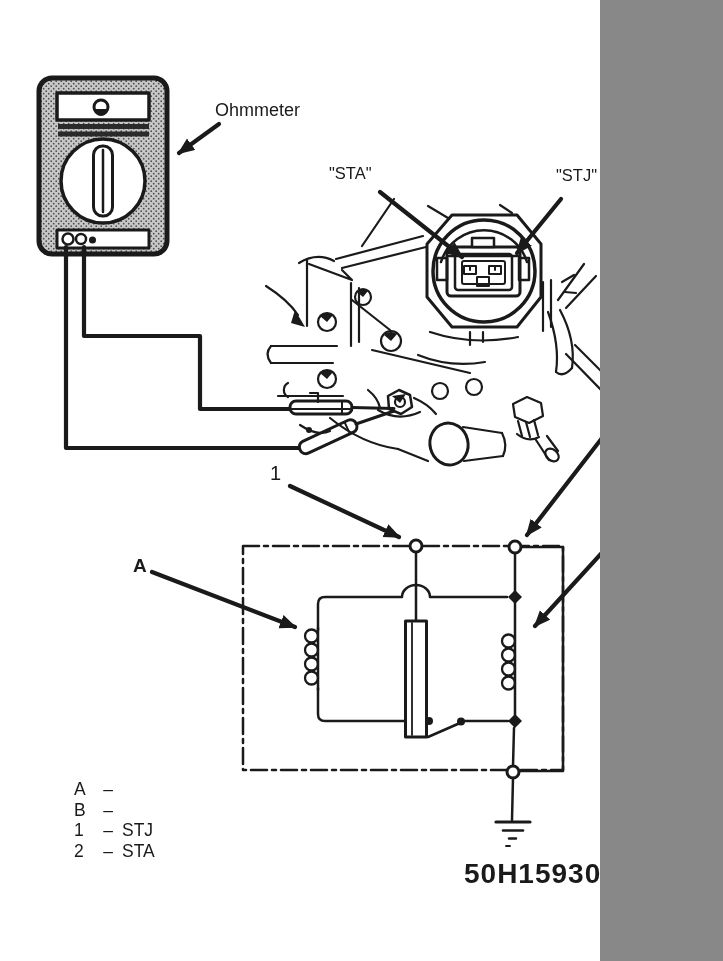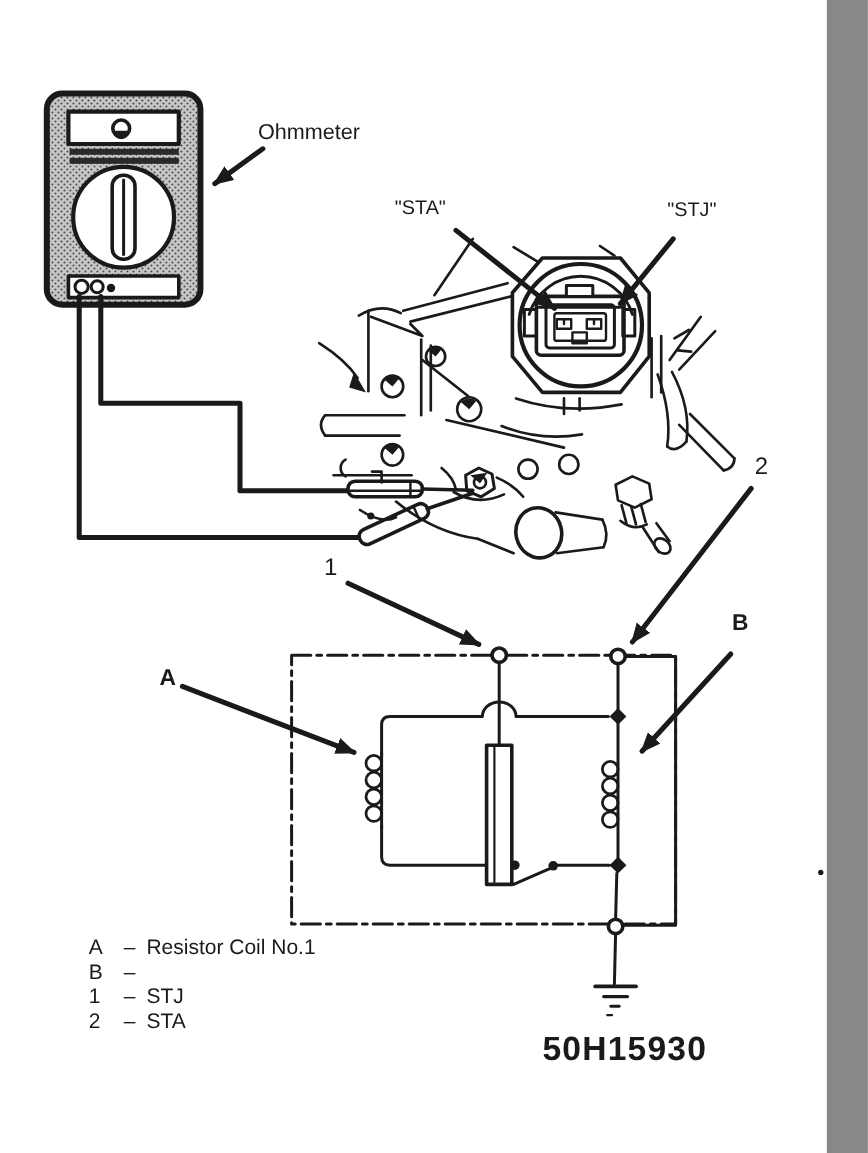--- a/index.html
+++ b/index.html
@@ -3,21 +3,21 @@
 <meta charset="utf-8">
 <style>
   :root{
     --ink:#1a1a1a;
     --paper:#ffffff;
     --meter_gray:#c7c7c7;
   }
   html,body{margin:0;padding:0;background:#888;}
   #canvas{
     position:relative;
-    width:689px;height:961px;
+    width:600px;height:961px;
     background:var(--paper);
     font-family:"Liberation Sans", sans-serif;
     color:var(--ink);
     overflow:hidden;
   }
   #art{position:absolute;left:0;top:0;}
   
   .s{stroke:var(--ink);fill:none;stroke-linecap:round;stroke-linejoin:round;}
   .sw{stroke:var(--ink);fill:var(--paper);stroke-linejoin:round;}
   .f{fill:var(--ink);stroke:none;}
@@ -28,21 +28,21 @@
   .lbl-sta{left:329px;top:165px;font-size:16.5px;}
   .lbl-stj{left:556px;top:167px;font-size:16.5px;}
   .lbl-1{left:270px;top:463px;font-size:20px;}
   .lbl-2{left:629px;top:379px;font-size:20px;}
   .lbl-a{left:133px;top:556px;font-size:19px;font-weight:bold;}
   .lbl-b{left:610px;top:510px;font-size:19px;font-weight:bold;}
   .legend{position:absolute;left:74px;top:779px;font-size:17.5px;}
   .legend-row{display:flex;height:20.5px;align-items:flex-start;}
   .legend-key{width:20px;}
   .legend-sep{width:28px;text-align:center;}
-  .partno{position:absolute;left:452px;top:858px;font-size:28px;font-weight:bold;letter-spacing:1px;}
+  .partno{position:absolute;left:464px;top:858px;font-size:28px;font-weight:bold;letter-spacing:1px;}
 </style>
 </head>
 <body>
 
 <div id="canvas">
 
   <svg id="art" width="723" height="961" viewBox="0 0 723 961">
     <defs>
       <pattern id="stip" width="5" height="5" patternUnits="userSpaceOnUse">
         <rect width="5" height="5" fill="#c7c7c7"></rect>
@@ -263,21 +263,20 @@
   <div class="lbl lbl-stj">"STJ"</div>
   <div class="lbl lbl-1">1</div>
   <div class="lbl lbl-2">2</div>
   <div class="lbl lbl-a">A</div>
   <div class="lbl lbl-b">B</div>
 
   <div class="legend">
     <div class="legend-row">
       <span class="legend-key">A</span>
       <span class="legend-sep">–</span>
-      <span class="legend-desc">Resistor Coil No.1</span>
     </div>
     <div class="legend-row">
       <span class="legend-key">B</span>
       <span class="legend-sep">–</span>
     </div>
     <div class="legend-row">
       <span class="legend-key">1</span>
       <span class="legend-sep">–</span>
       <span class="legend-desc">STJ</span>
     </div>

